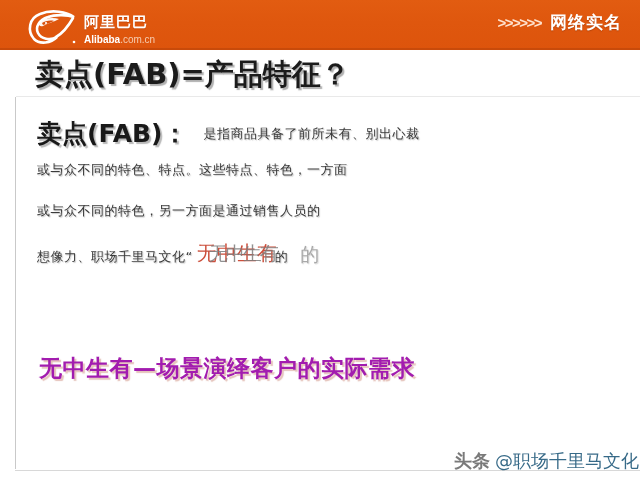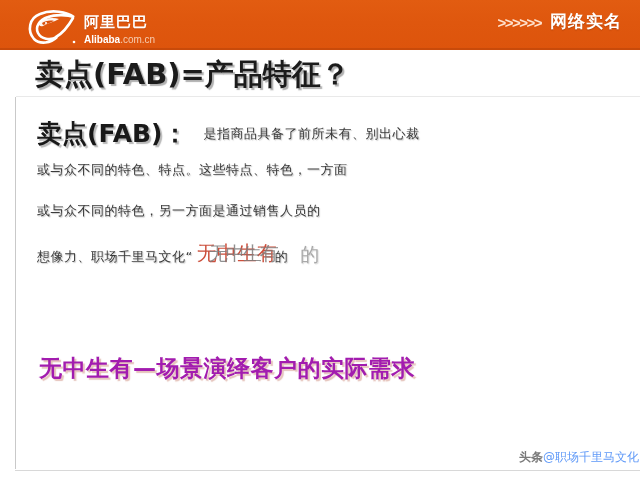--- a/index.html
+++ b/index.html
@@ -84,21 +84,21 @@
   }
   #header-arrows {
     font-family: "Liberation Sans", "DejaVu Sans", sans-serif;
     font-size: 15px;
     font-weight: bold;
     letter-spacing: -1.5px;
     color: #ffe3d0;
     line-height: 15px;
   }
   #header-right-label {
-    font-family: Liberation Mono, monospace;
+    font-family: Liberation Serif, serif;
     font-size: 17px;
     font-weight: bold;
     letter-spacing: 1px;
     color: #ffffff;
     line-height: 19px;
     text-shadow: 0 1px 1px rgba(120,40,5,0.40);
   }
 
   
   #body {
@@ -223,28 +223,29 @@
     white-space: nowrap;
     text-shadow: 2px 2px 1px rgba(225,185,175,0.85);
   }
 
   
   #watermark {
     position: absolute;
     right: 12px; top: 399px;
     display: flex;
     align-items: baseline;
-    font-family: "DejaVu Sans", "Liberation Sans", sans-serif;
-    font-size: 12px;
+    gap: 5px;
+    font-family: "DejaVu Sans", "Liberation Sans", sans-serif;
+    font-size: 18px;
     color: #6e6e6e;
     opacity: 0.82;
     white-space: nowrap;
   }
   #watermark .wm-brand { font-weight: bold; color: #5d5d5d; }
-  #watermark .wm-handle { color: #3b82f6; }
+  #watermark .wm-handle { color: #0c4a6e; }
 </style>
 </head>
 <body>
 
 <div id="slide">
 
   <div id="header">
 
     <div id="logo">
       <div id="logo-mark">

